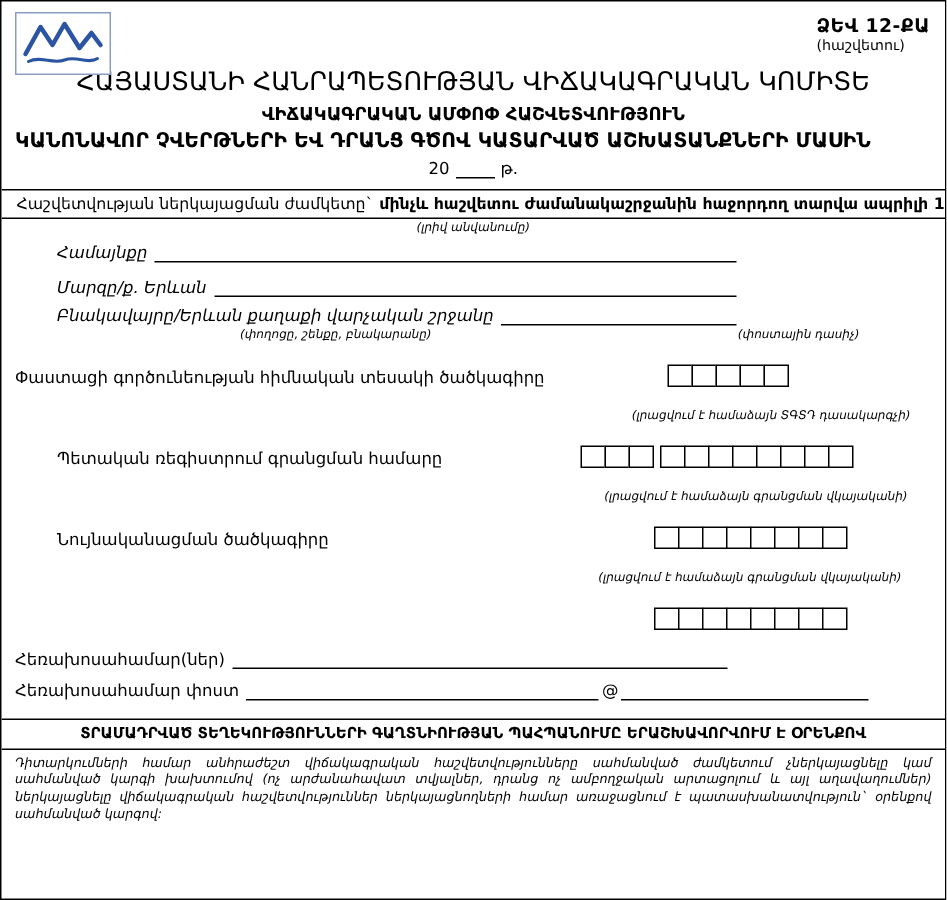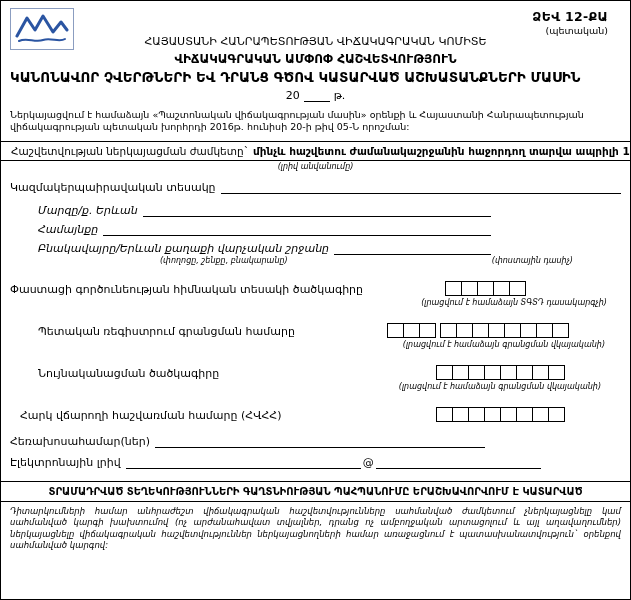--- a/index.html
+++ b/index.html
@@ -14,25 +14,25 @@
     font-size: 11px; color: #000;
     overflow: hidden;
   }
   .logo-box {
     position: absolute; top: 7px; left: 9px;
     width: 62px; height: 40px;
     border: 1px solid #8b9dc0;
     display: flex; align-items: center; justify-content: center;
     background: #fff;
   }
-  .code-block { position: absolute; top: 8px; right: 22px; text-align: right; }
+  .code-block { position: absolute; top: 8px; right: 10px; text-align: left; }
   .code { font-weight: bold; font-size: 12.5px; letter-spacing: .3px; }
   .period { font-size: 9.5px; margin-top: 1px; }
 
-  .t1 { margin-top: 28px; text-align: center; font-size: 11px; }
+  .t1 { margin-top: 38px; text-align: center; font-size: 17px; }
   .t2 { margin-top: 4px;  text-align: center; font-size: 12px; font-weight: bold; }
   .t3 { margin-top: 3px;  font-size: 13.5px; font-weight: bold; }
   .year { margin-top: 4px; text-align: center; font-size: 11px; }
   .year-blank { display: inline-block; width: 26px; height: 11px;
     border-bottom: 1px solid #000; margin: 0 4px; vertical-align: bottom; }
 
   .legal { margin-top: 7px; font-size: 9.5px; line-height: 1.3; }
 
   .strip {
     margin: 7px -9px 0 -9px;
@@ -62,21 +62,21 @@
   .addr-cells { margin: 0 36px 0 12px; }
   .cellgap { width: 4px; display: inline-block; }
 
   .addr-notes { display: flex; justify-content: space-between;
     margin: 1px 48px 0 150px; }
 
   .codefield { margin-top: 16px; }
   .act-cells { margin-right: 95px; }
   .reg-cells2 { margin-right: 52px; }
   .id-cells { margin-right: 56px; }
-  .under-right { text-align: right; margin-top: 2px; }
+  .under-right { text-align: right; margin-top: 14px; }
   .act-note { padding-right: 14px; }
   .reg-note { padding-right: 16px; }
   .id-note  { padding-right: 20px; }
 
   .tin { margin-left: 10px; }
   .phone { margin-top: 12px; }
   .w330 { width: 330px; }
   .w235 { width: 235px; }
   .w165 { width: 165px; }
   .email { margin-top: 7px; }
@@ -94,56 +94,51 @@
 
   <div class="logo-box">
     <svg width="54" height="34" viewBox="0 0 54 34">
       <path d="M2 24 L12 6 L20 18 L28 4 L38 20 L46 10 L52 18" fill="none" stroke="#2b55a2" stroke-width="3" stroke-linejoin="round" stroke-linecap="round"></path>
       <path d="M4 29 C 12 25, 20 31, 28 28 C 36 25, 44 31, 50 27" fill="none" stroke="#2b55a2" stroke-width="2" stroke-linecap="round"></path>
     </svg>
   </div>
 
   <div class="code-block">
     <div class="code">ՁԵՎ 12-ՔԱ</div>
-    <div class="period">(պետական)</div>
+    <div class="period">(հաշվետու)</div>
   </div>
 
   <div class="t1">ՀԱՅԱՍՏԱՆԻ ՀԱՆՐԱՊԵՏՈՒԹՅԱՆ ՎԻՃԱԿԱԳՐԱԿԱՆ ԿՈՄԻՏԵ</div>
   <div class="t2">ՎԻՃԱԿԱԳՐԱԿԱՆ ԱՄՓՈՓ ՀԱՇՎԵՏՎՈՒԹՅՈՒՆ</div>
   <div class="t3">ԿԱՆՈՆԱՎՈՐ ՉՎԵՐԹՆԵՐԻ ԵՎ ԴՐԱՆՑ ԳԾՈՎ ԿԱՏԱՐՎԱԾ ԱՇԽԱՏԱՆՔՆԵՐԻ ՄԱՍԻՆ</div>
 
   <div class="year">
     <span>20</span><span class="year-blank"></span><span>թ.</span>
   </div>
 
-  <div class="legal">Ներկայացվում է համաձայն «Պաշտոնական վիճակագրության մասին» օրենքի և Հայաստանի Հանրապետության վիճակագրության պետական խորհրդի 2016թ. հունիսի 20-ի թիվ 05-Ն որոշման:</div>
 
   <div class="strip">
     <span>Հաշվետվության ներկայացման ժամկետը`</span><b class="dl-val">մինչև հաշվետու ժամանակաշրջանին հաջորդող տարվա ապրիլի 1-ը</b>
   </div>
 
   <div class="note center">(լրիվ անվանումը)</div>
 
-  <div class="row">
-    <span class="lbl">Կազմակերպաիրավական տեսակը</span>
+
+
+  <div class="row indent rgt" style="margin-top:5px">
+    <span class="lbl it">Համայնքը</span>
     <span class="line grow"></span>
   </div>
-
 
   <div class="row indent rgt">
     <span class="lbl it">Մարզը/ք. Երևան</span>
     <span class="line grow"></span>
   </div>
 
   <div class="row indent rgt" style="margin-top:5px">
-    <span class="lbl it">Համայնքը</span>
-    <span class="line grow"></span>
-  </div>
-
-  <div class="row indent rgt" style="margin-top:5px">
     <span class="lbl it">Բնակավայրը/Երևան քաղաքի վարչական շրջանը</span>
     <span class="line grow"></span>
   </div>
 
   <div class="addr-notes">
     <span class="note">(փողոցը, շենքը, բնակարանը)</span>
     <span class="note">(փոստային դասիչ)</span>
   </div>
 
   <div class="row codefield">
@@ -191,43 +186,42 @@
         <span class="cell"></span>
         <span class="cell"></span>
         <span class="cell"></span>
         <span class="cell"></span>
         <span class="cell"></span>
       </span>
   </div>
   <div class="note under-right id-note">(լրացվում է համաձայն գրանցման վկայականի)</div>
 
   <div class="row codefield tin">
-    <span class="lbl">Հարկ վճարողի հաշվառման համարը (ՀՎՀՀ)</span>
     <span class="spacer"></span>
     <span class="cells id-cells">
         <span class="cell"></span>
         <span class="cell"></span>
         <span class="cell"></span>
         <span class="cell"></span>
         <span class="cell"></span>
         <span class="cell"></span>
         <span class="cell"></span>
         <span class="cell"></span>
       </span>
   </div>
 
   <div class="row phone">
     <span class="lbl">Հեռախոսահամար(ներ)</span>
     <span class="line w330"></span>
   </div>
 
   <div class="row email">
-    <span class="lbl">Էլեկտրոնային լրիվ</span>
+    <span class="lbl">Հեռախոսահամար փոստ</span>
     <span class="line w235"></span>
     <span class="at">@</span>
     <span class="line w165"></span>
   </div>
 
-  <div class="strip conf">ՏՐԱՄԱԴՐՎԱԾ ՏԵՂԵԿՈՒԹՅՈՒՆՆԵՐԻ ԳԱՂՏՆԻՈՒԹՅԱՆ ՊԱՀՊԱՆՈՒՄԸ ԵՐԱՇԽԱՎՈՐՎՈՒՄ Է ԿԱՏԱՐՎԱԾ</div>
+  <div class="strip conf">ՏՐԱՄԱԴՐՎԱԾ ՏԵՂԵԿՈՒԹՅՈՒՆՆԵՐԻ ԳԱՂՏՆԻՈՒԹՅԱՆ ՊԱՀՊԱՆՈՒՄԸ ԵՐԱՇԽԱՎՈՐՎՈՒՄ Է ՕՐԵՆՔՈՎ</div>
 
   <div class="footer">Դիտարկումների համար անհրաժեշտ վիճակագրական հաշվետվությունները սահմանված ժամկետում չներկայացնելը կամ սահմանված կարգի խախտումով (ոչ արժանահավատ տվյալներ, դրանց ոչ ամբողջական արտացոլում և այլ աղավաղումներ) ներկայացնելը վիճակագրական հաշվետվություններ ներկայացնողների համար առաջացնում է պատասխանատվություն` օրենքով սահմանված կարգով:</div>
 
 </div>
 
 </body></html>

